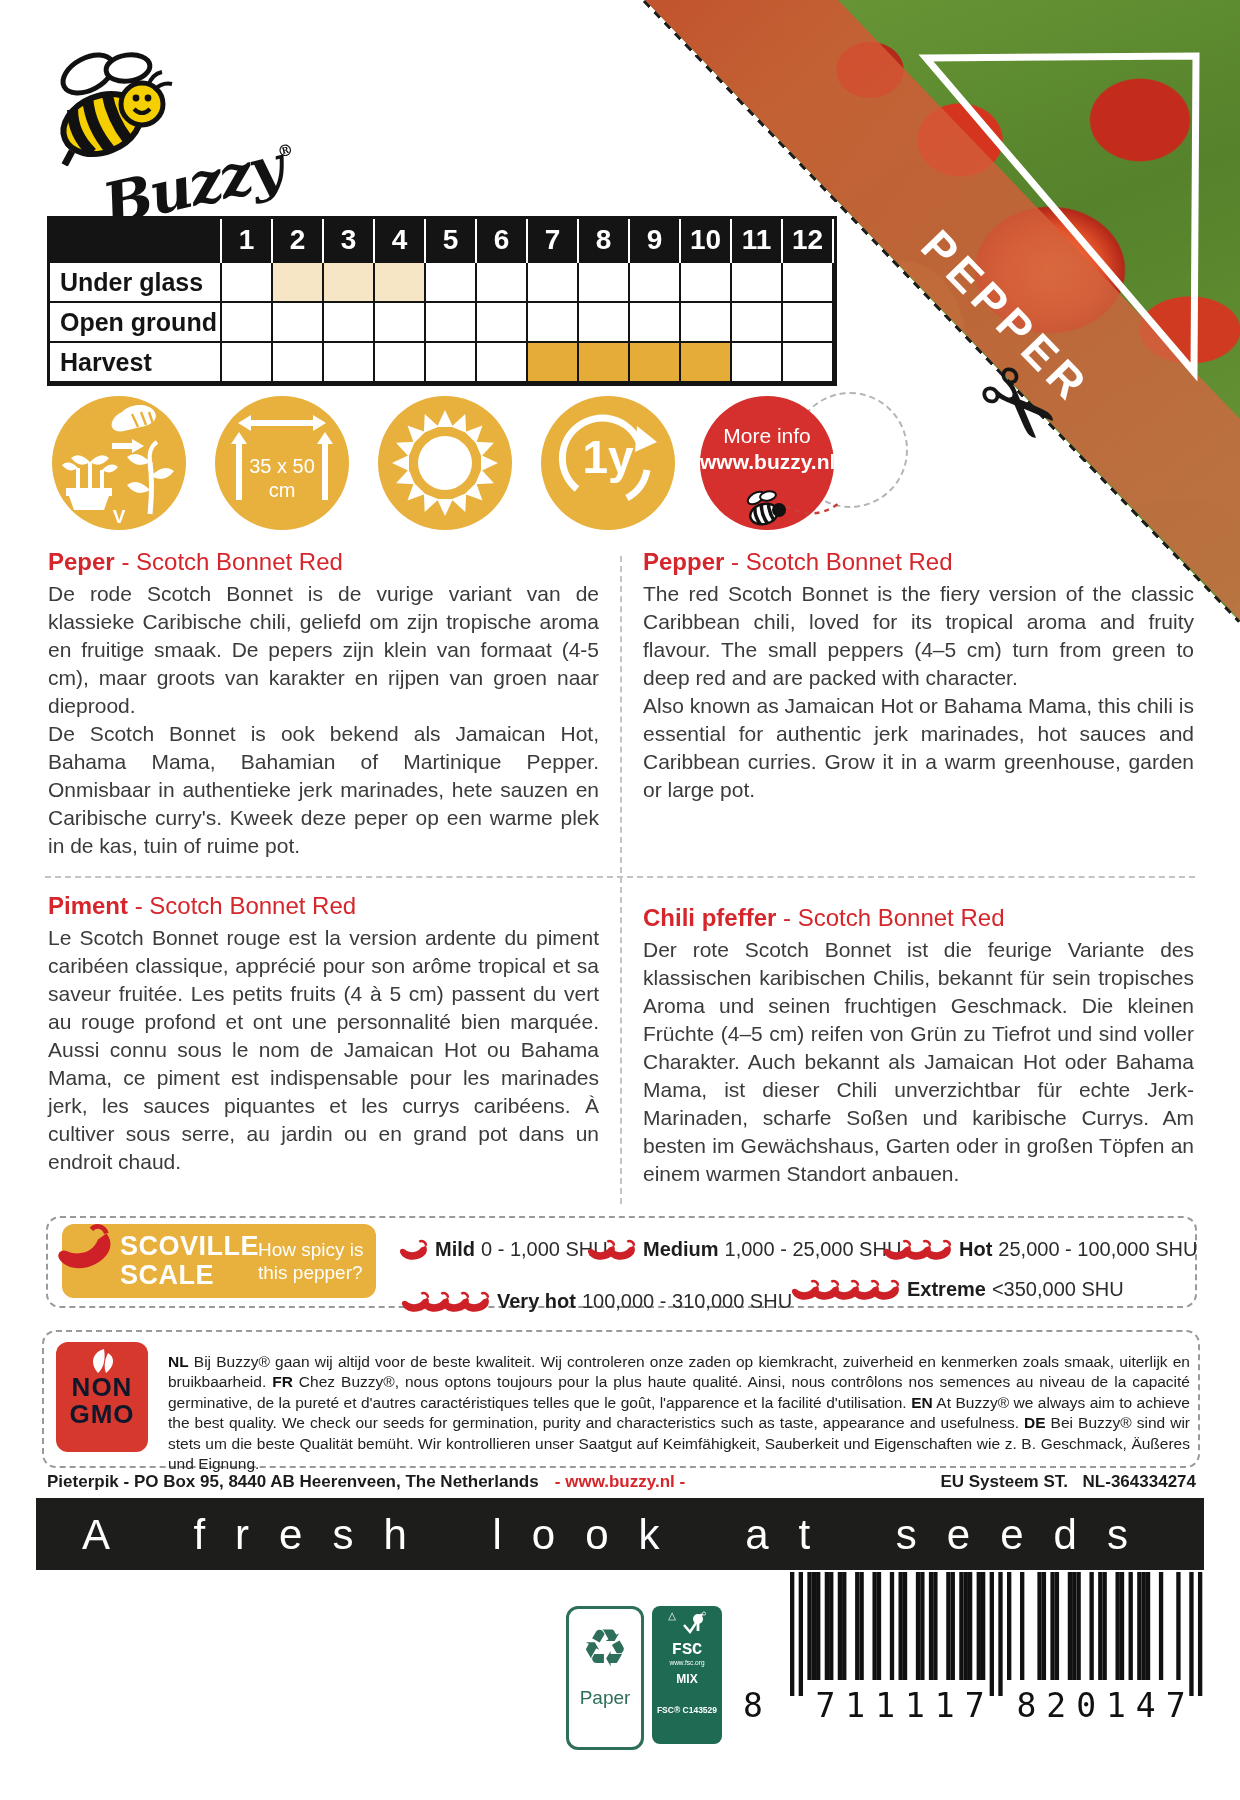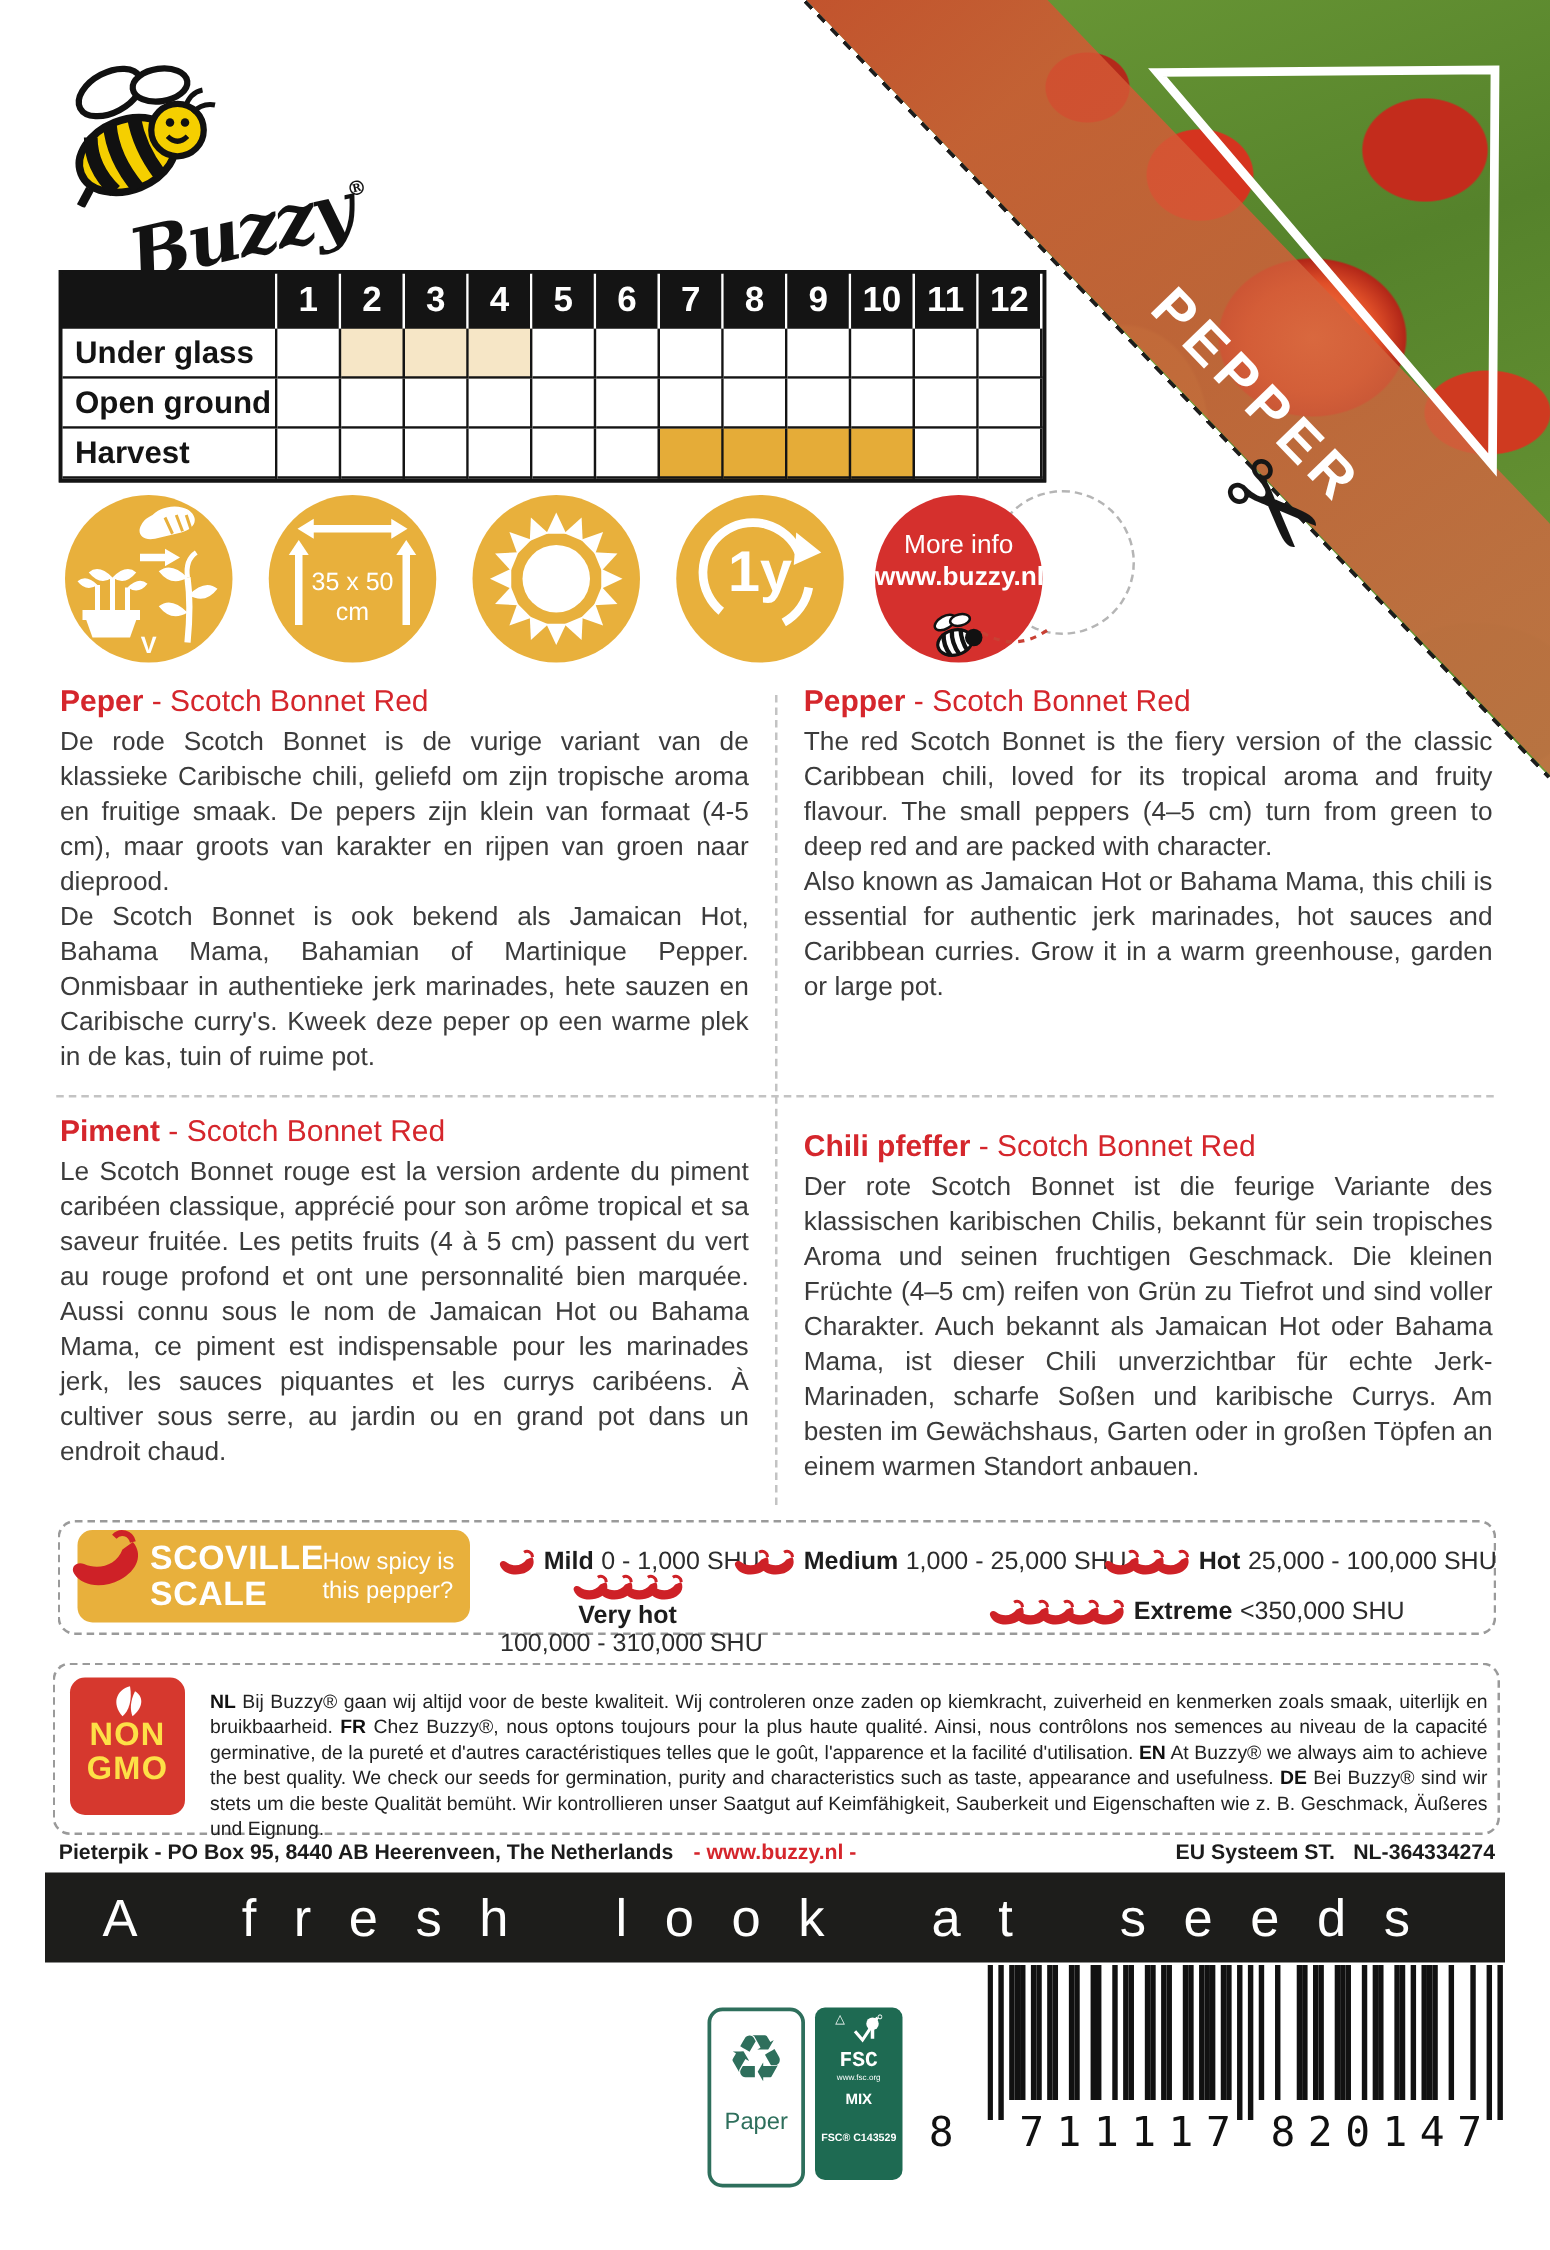--- a/index.html
+++ b/index.html
@@ -84,21 +84,21 @@
   #scoville-items{left:396px;top:1226px;width:800px;height:74px;}
   .sco-item{position:absolute;display:flex;align-items:center;white-space:nowrap;height:30px;}
   .chilis{display:inline-flex;align-items:center;margin-right:6px;}
   .chilis svg{margin-left:-11px;}
   .chilis svg:first-child{margin-left:0;}
   .sco-name{font-size:20px;color:#1d1d1d;margin-right:6px;font-weight:bold;}
   .sco-range{font-size:20px;color:#2c2c2c;}
 
   
   #quality-box{left:42px;top:1330px;width:1154px;height:134px;border:2px dashed #9a9a9a;border-radius:14px;}
-  #nongmo-badge{left:56px;top:1342px;width:92px;height:110px;background:#D6382E;border-radius:12px;text-align:center;color:#fde047;}
+  #nongmo-badge{left:56px;top:1342px;width:92px;height:110px;background:#D6382E;border-radius:12px;text-align:center;color:#0f172a;}
   #nongmo-badge .leaves{margin-top:6px;height:26px;}
   #nongmo-badge .word{font-size:26px;font-weight:900;line-height:27px;letter-spacing:1px;}
   #quality-text{left:168px;top:1336px;width:1022px;font-size:15.5px;line-height:20.6px;text-align:justify;color:#222;}
   #quality-text b{color:#111;margin-top:24px;}
 
   
   .footer-txt{top:1472px;font-size:17px;font-weight:bold;color:#1c1c1c;white-space:nowrap;}
   #footer-address{left:47px;}
   #footer-site{left:0;width:1240px;text-align:center;color:#D5262C;}
   #footer-eu{right:172px;}
@@ -371,21 +371,21 @@
             <path d="M29 8 c0 -4 -4 -6 -7 -4" stroke="#CE2127" stroke-width="2.5" fill="none"></path>
           </svg>
           <svg class="chili" width="31" height="23" viewBox="0 0 32 24">
             <path d="M29 8 c3 6 -1 12 -9 14 c-8 2 -16 -1 -18 -7 c-1 -3 2 -5 5 -3 c5 4 13 4 17 -2 z" fill="#CE2127"></path>
             <path d="M29 8 c0 -4 -4 -6 -7 -4" stroke="#CE2127" stroke-width="2.5" fill="none"></path>
           </svg>
         </span>
         <b class="sco-name">Hot</b>
         <span class="sco-range">25,000 - 100,000 SHU</span>
       </div>
-      <div class="sco-item" style="left: 4px; top: 32px; flex-direction: column;">
+      <div class="sco-item" style="left: 4px; top: 60px;">
         <span class="chilis">
           <svg class="chili" width="31" height="23" viewBox="0 0 32 24">
             <path d="M29 8 c3 6 -1 12 -9 14 c-8 2 -16 -1 -18 -7 c-1 -3 2 -5 5 -3 c5 4 13 4 17 -2 z" fill="#CE2127"></path>
             <path d="M29 8 c0 -4 -4 -6 -7 -4" stroke="#CE2127" stroke-width="2.5" fill="none"></path>
           </svg>
           <svg class="chili" width="31" height="23" viewBox="0 0 32 24">
             <path d="M29 8 c3 6 -1 12 -9 14 c-8 2 -16 -1 -18 -7 c-1 -3 2 -5 5 -3 c5 4 13 4 17 -2 z" fill="#CE2127"></path>
             <path d="M29 8 c0 -4 -4 -6 -7 -4" stroke="#CE2127" stroke-width="2.5" fill="none"></path>
           </svg>
           <svg class="chili" width="31" height="23" viewBox="0 0 32 24">

